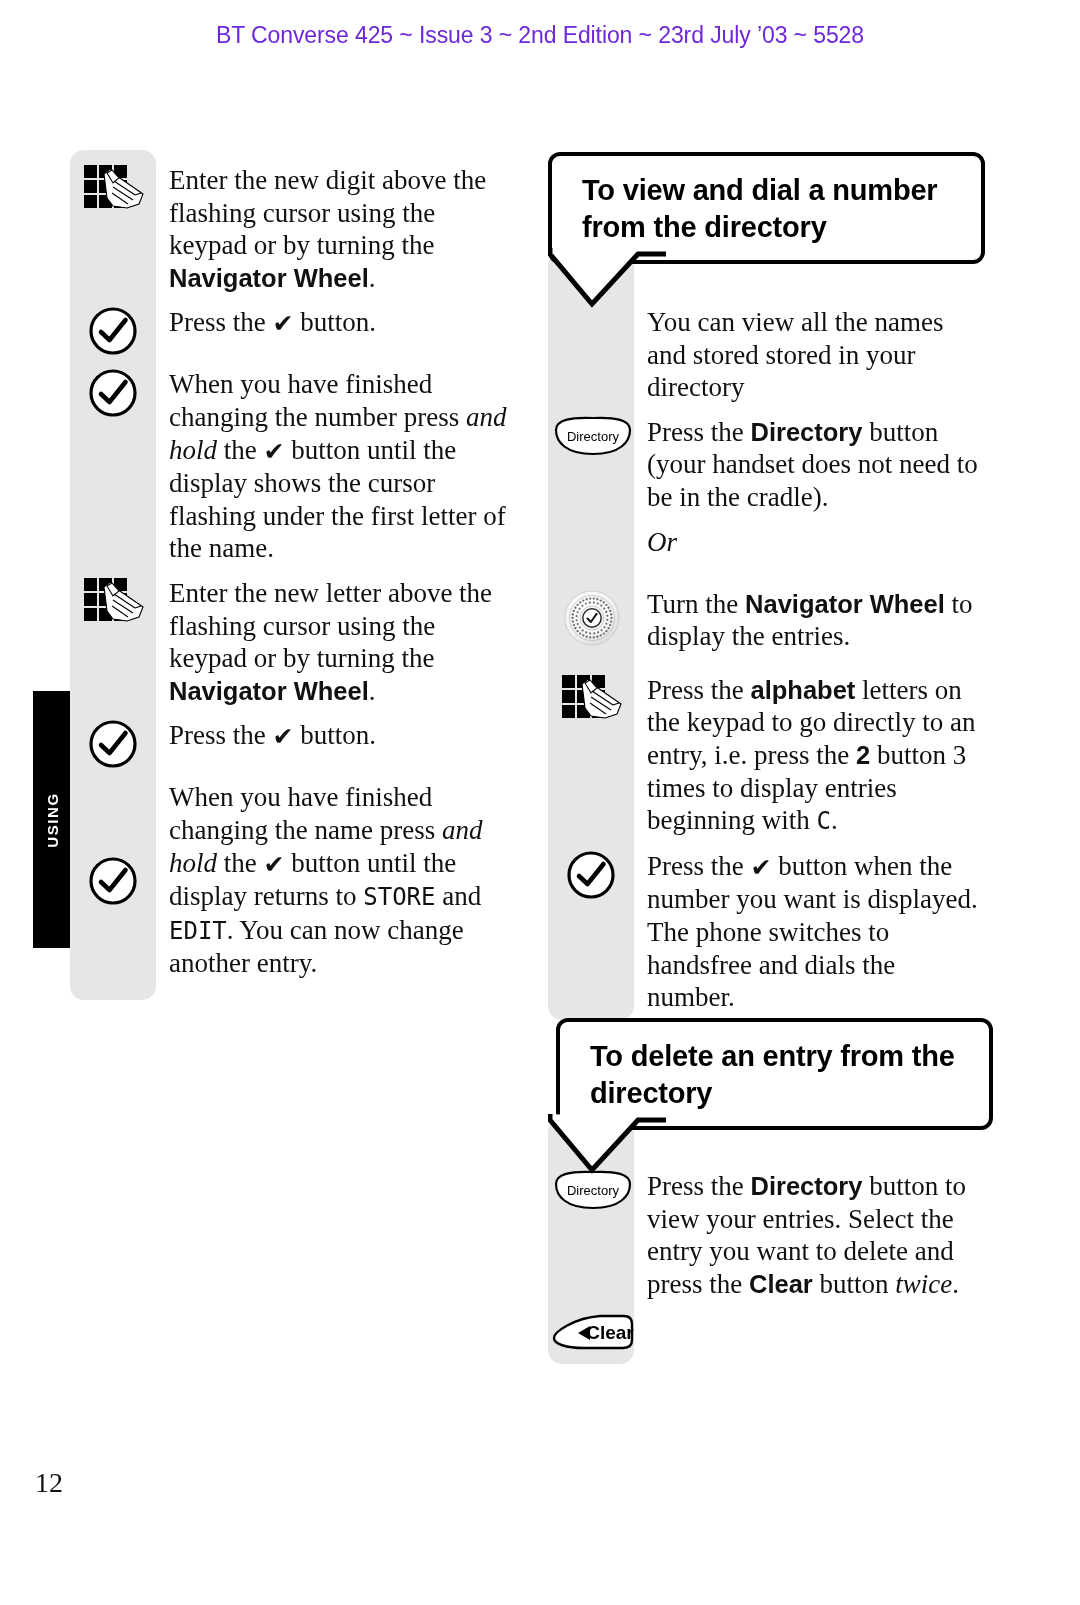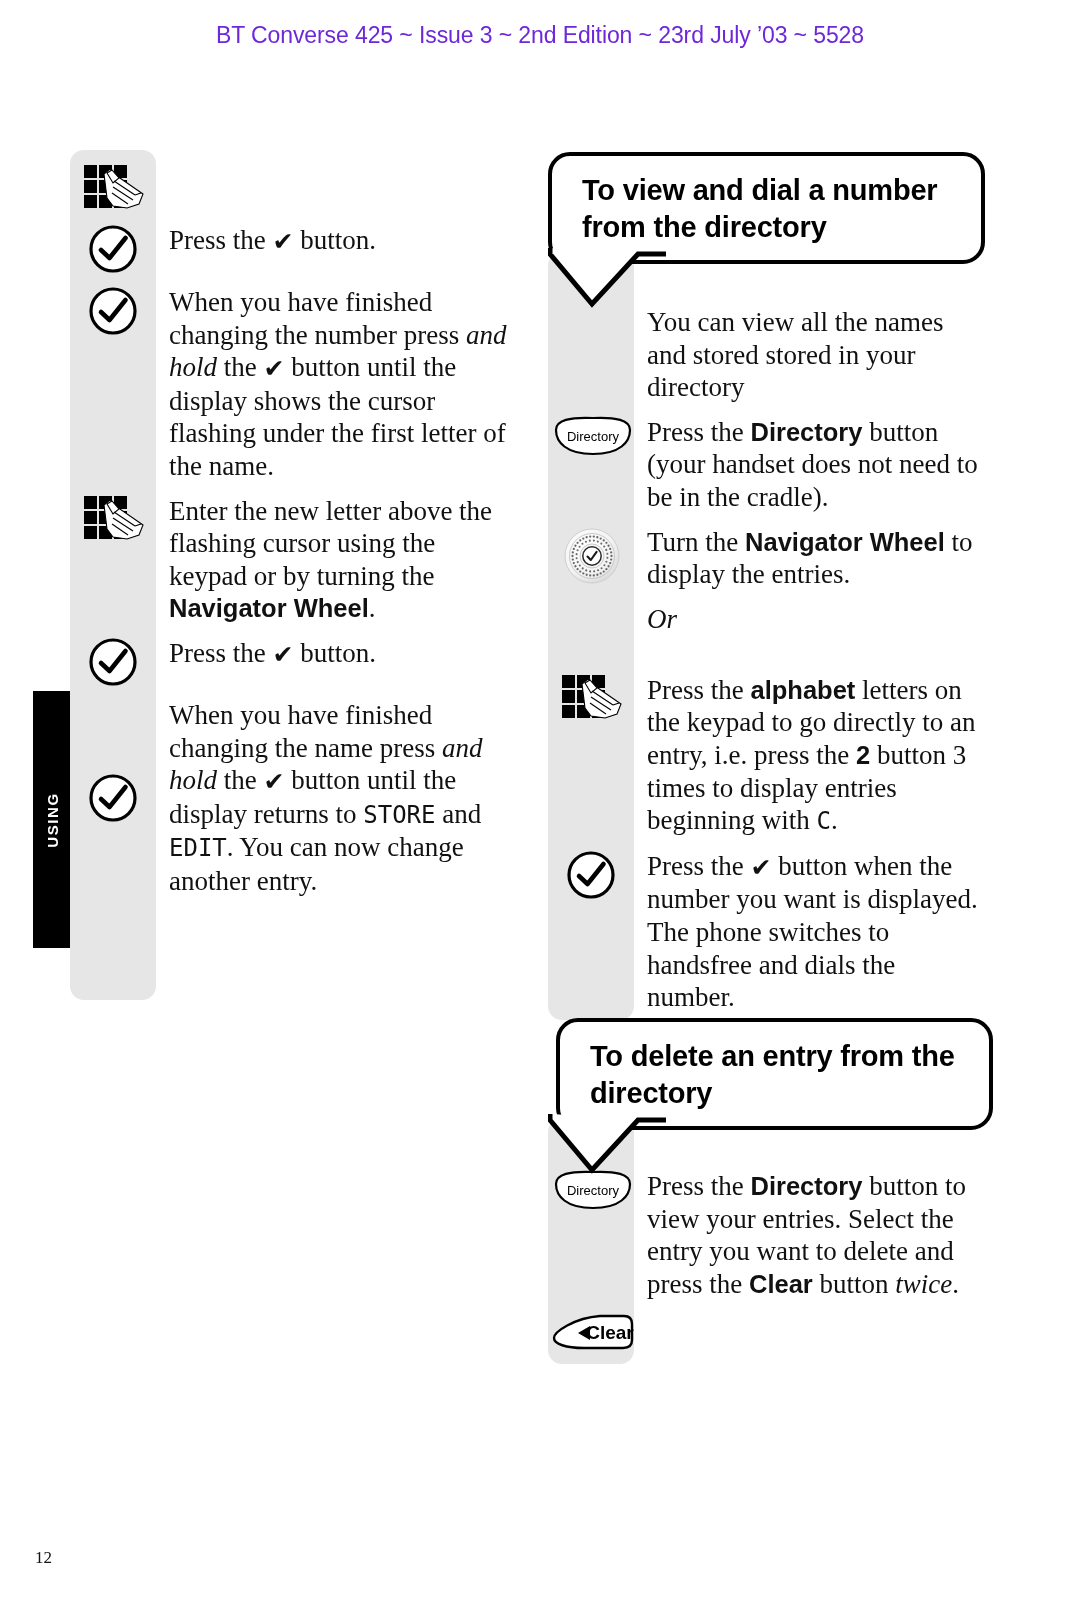--- a/index.html
+++ b/index.html
@@ -48,23 +48,23 @@
     font-family: "Liberation Sans", sans-serif;
     font-size: 15px;
     font-weight: bold;
     letter-spacing: 1.6px;
   }
 
   
   .page-number {
     position: absolute;
     left: 35px;
-    top: 1548px;
+    top: 1467px;
     font-family: "Liberation Serif", serif;
-    font-size: 17px;
+    font-size: 28px;
     color: #111;
   }
 
   
   .panel {
     position: absolute;
   }
   .panel-strip {
     position: absolute;
     left: 0;
@@ -141,21 +141,21 @@
     height: 40px;
     position: relative;
   }
 
   
   .bubble {
     position: absolute;
     box-sizing: border-box;
     background: #ffffff;
     border: 4px solid #000000;
-    border-radius: 22px;
+    border-radius: 12px;
     z-index: 5;
   }
   .bubble-title {
     font-family: "Liberation Sans", sans-serif;
     font-weight: bold;
     font-size: 29px;
     line-height: 37px;
     color: #000000;
     padding: 16px 22px 14px 30px;
     letter-spacing: -0.2px;
@@ -200,20 +200,21 @@
           <g>
             <path d="M21 10 L27 5 L34 12 L60 30 L56 40 L44 44 L30 42 L24 34 Z" fill="#ffffff" stroke="#000000" stroke-width="1.1"></path>
             <path d="M24 9 L29 6 L36 14 L30 19 Z" fill="#ffffff" stroke="#000000" stroke-width="1.1"></path>
             <path d="M31 17 L52 31" fill="none" stroke="#000000" stroke-width="1.1"></path>
             <path d="M30 23 L50 36" fill="none" stroke="#000000" stroke-width="1.1"></path>
             <path d="M29 29 L45 40" fill="none" stroke="#000000" stroke-width="1.1"></path>
             <path d="M52 31 L58 29" fill="none" stroke="#000000" stroke-width="1.1"></path>
           </g>
         </svg></span>
         </div>
+        <div class="step-text">Enter the new digit above the flashing cursor using the keypad or by turning the <span class="b">Navigator Wheel</span>.</div>
       </div>
       <div class="step" style="margin-top: 12px;">
         <div class="step-icon-slot">
           <span class="icon-check">
         <svg width="50" height="50" viewBox="0 0 50 50">
           <circle cx="25" cy="25" r="22" fill="#ffffff" stroke="#000000" stroke-width="3.2"></circle>
           <path d="M13 26 L21.5 34 L37.5 14" fill="none" stroke="#000000" stroke-width="4.6" stroke-linecap="round" stroke-linejoin="round"></path>
         </svg></span>
         </div>
         <div class="step-text">Press the <span class="tick-inline">✔</span> button.</div>
@@ -300,20 +301,26 @@
       <div class="step" style="margin-top: 12px;">
         <div class="step-icon-slot">
           <span class="icon-dirbtn">
         <svg width="86" height="42" viewBox="0 0 86 42">
           <path d="M6 14 C6 4, 20 1, 43 2 C66 1, 80 4, 80 14
                    C80 26, 70 38, 43 38 C16 38, 6 26, 6 14 Z" fill="#ffffff" stroke="#000000" stroke-width="2.2"></path>
           <text x="43" y="24.5" text-anchor="middle" font-family="Liberation Sans, sans-serif" font-size="13" fill="#000000">Directory</text>
         </svg></span>
         </div>
         <div class="step-text">Press the <span class="b">Directory</span> button (your handset does not need to be in the cradle).</div>
+      </div>
+      <div class="step" style="margin-top: 12px;">
+        <div class="step-icon-slot">
+          <span class="icon-check"></span>
+        </div>
+        <div class="step-text"><span class="i">Or</span></div>
       </div>
       <div class="step" style="margin-top: 12px;">
         <div class="step-icon-slot">
           <span class="icon-wheel">
         <svg width="60" height="60" viewBox="0 0 60 60">
           <defs>
             <radialGradient id="wheelgrad" cx="38%" cy="34%" r="70%">
               <stop offset="0%" stop-color="#ffffff"></stop>
               <stop offset="72%" stop-color="#f3f3f3"></stop>
               <stop offset="100%" stop-color="#d9d9d9"></stop>
@@ -385,26 +392,20 @@
                 <circle cx="44.25" cy="23.91" r="1.05"></circle>
                 <circle cx="45.34" cy="27.81" r="1.05"></circle>
               </g>
           <circle cx="30" cy="30" r="12" fill="#f7f7f7" stroke="#c9c9c9" stroke-width="1"></circle>
           <circle cx="30" cy="30" r="9.2" fill="#ffffff" stroke="#2a2a2a" stroke-width="1.5"></circle>
           <path d="M25.5 30.5 L28.8 34 L34.6 25.8" fill="none" stroke="#1a1a1a" stroke-width="2.1" stroke-linecap="round" stroke-linejoin="round"></path>
         </svg></span>
         </div>
         <div class="step-text">Turn the <span class="b">Navigator Wheel</span> to display the entries.</div>
       </div>
-      <div class="step" style="margin-top: 12px;">
-        <div class="step-icon-slot">
-          <span class="icon-check"></span>
-        </div>
-        <div class="step-text"><span class="i">Or</span></div>
-      </div>
       <div class="step" style="margin-top: 21px;">
         <div class="step-icon-slot">
           <span class="icon-keypad">
         <svg width="62" height="50" viewBox="0 0 62 50">
           <g fill="#000000">
             <rect x="1" y="1" width="13" height="13"></rect>
             <rect x="16" y="1" width="13" height="13"></rect>
             <rect x="31" y="1" width="13" height="13"></rect>
             <rect x="1" y="16" width="13" height="13"></rect>
             <rect x="16" y="16" width="13" height="13"></rect>

